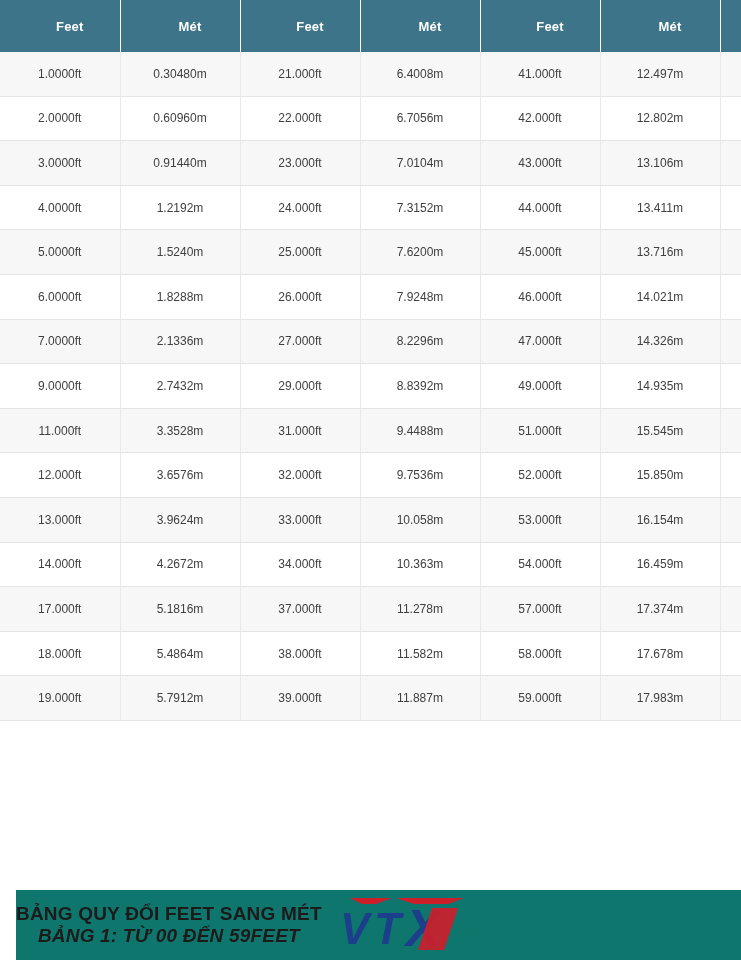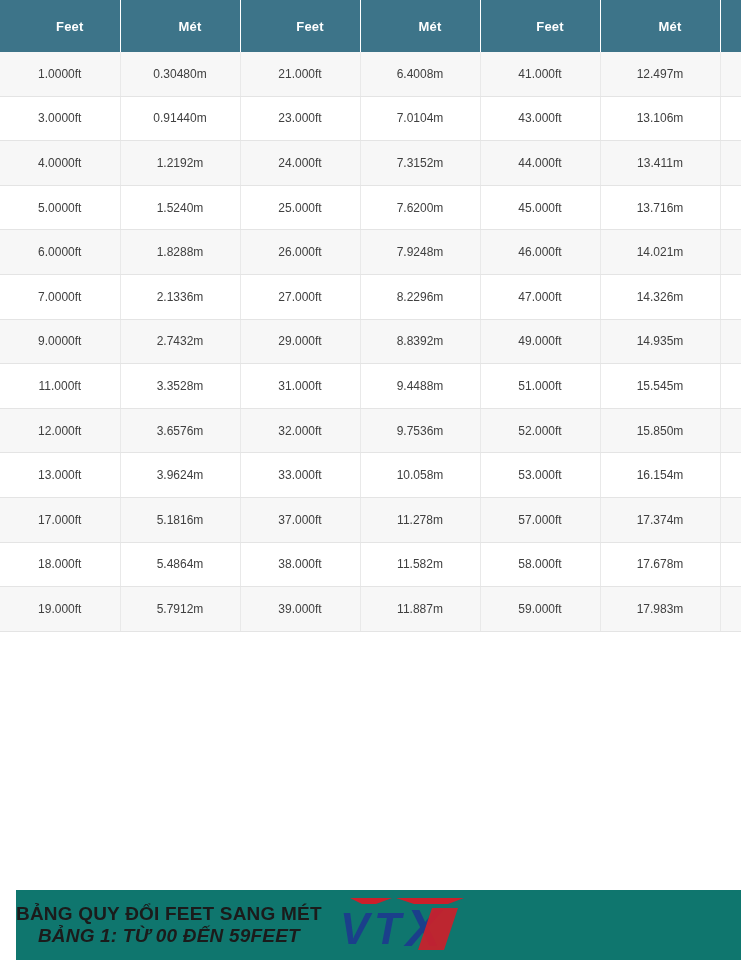--- a/index.html
+++ b/index.html
@@ -128,20 +128,29 @@
       <tr>
         <td>1.0000ft</td>
         <td>0.30480m</td>
         <td>21.000ft</td>
         <td>6.4008m</td>
         <td>41.000ft</td>
         <td>12.497m</td>
         <td></td>
       </tr>
       <tr>
+        <td>2.0000ft</td>
+        <td>0.60960m</td>
+        <td>22.000ft</td>
+        <td>6.7056m</td>
+        <td>42.000ft</td>
+        <td>12.802m</td>
+        <td></td>
+      </tr>
+      <tr>
         <td>3.0000ft</td>
         <td>0.91440m</td>
         <td>23.000ft</td>
         <td>7.0104m</td>
         <td>43.000ft</td>
         <td>13.106m</td>
         <td></td>
       </tr>
       <tr>
         <td>4.0000ft</td>
@@ -206,20 +215,29 @@
         <td>15.850m</td>
         <td></td>
       </tr>
       <tr>
         <td>13.000ft</td>
         <td>3.9624m</td>
         <td>33.000ft</td>
         <td>10.058m</td>
         <td>53.000ft</td>
         <td>16.154m</td>
+        <td></td>
+      </tr>
+      <tr>
+        <td>14.000ft</td>
+        <td>4.2672m</td>
+        <td>34.000ft</td>
+        <td>10.363m</td>
+        <td>54.000ft</td>
+        <td>16.459m</td>
         <td></td>
       </tr>
       <tr>
         <td>17.000ft</td>
         <td>5.1816m</td>
         <td>37.000ft</td>
         <td>11.278m</td>
         <td>57.000ft</td>
         <td>17.374m</td>
         <td></td>

